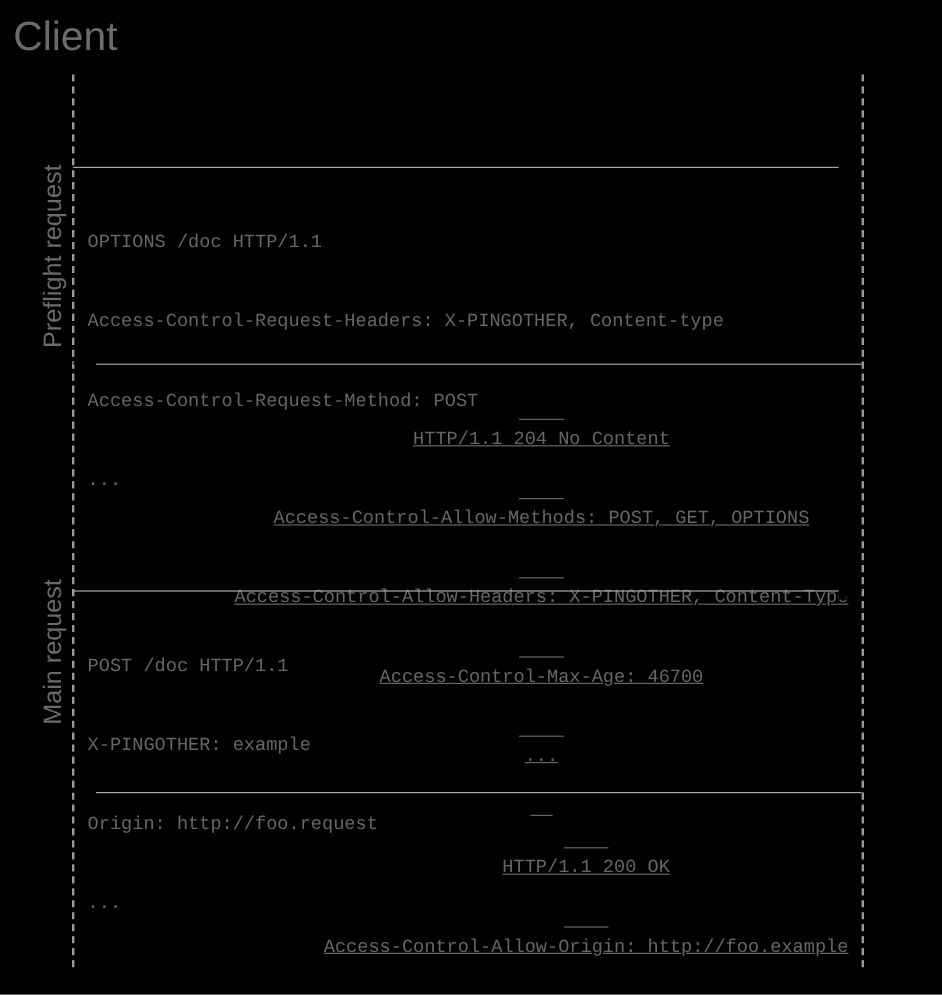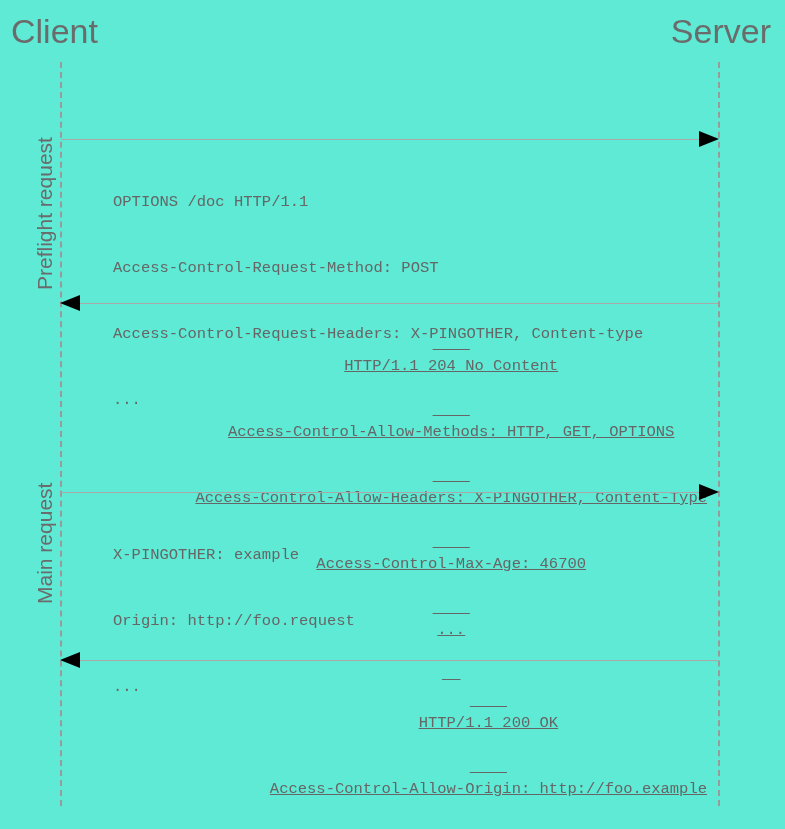--- a/index.html
+++ b/index.html
@@ -4,21 +4,21 @@
 <style>
   html, body {
     margin: 0;
     padding: 0;
     background: #ffffff;
   }
   #diagram {
     position: relative;
     width: 785px;
     height: 829px;
-    background: #5eead4;
+    background: #000000;
     font-family: "Liberation Sans", sans-serif;
     overflow: hidden;
   }
 
   
   .actor-label {
     position: absolute;
     font-family: "Liberation Sans", sans-serif;
     font-size: 34px;
     color: #6b6b6b;
@@ -89,72 +89,71 @@
   .msg-response .arrow-head { left: 60px; }
 
   
   .http-block {
     position: absolute;
     font-family: "Liberation Mono", monospace;
     font-size: 15.5px;
     line-height: 22px;
     color: #666666;
     white-space: pre;
-    margin-left: 40px;
   }
   .http-block.left  { left: 73px;  text-align: left; }
   .http-block.right { right: 78px; text-align: center; text-decoration: underline; }
   .http-line { display: block; }
 </style>
 </head>
 <body>
 
 <div id="diagram">
 
   <div class="actor-label actor-client">Client</div>
-  <div class="actor-label actor-server">Server</div>
 
   <div class="lifeline lifeline-client"></div>
   <div class="lifeline lifeline-server"></div>
 
   <div class="section-label label-preflight">
     <span>Preflight request</span>
   </div>
   <div class="section-label label-main">
     <span>Main request</span>
   </div>
 
   <div class="msg-request">
     <div class="msg-line" style="top:139px;"></div>
     <div class="arrow-head arrow-right" style="top:131px;"></div>
   </div>
   <div class="http-block left" style="top:147px;">
     <span class="http-line">OPTIONS /doc HTTP/1.1</span>
+    <span class="http-line">Access-Control-Request-Headers: X-PINGOTHER, Content-type</span>
     <span class="http-line">Access-Control-Request-Method: POST</span>
-    <span class="http-line">Access-Control-Request-Headers: X-PINGOTHER, Content-type</span>
     <span class="http-line">...</span>
   </div>
 
   <div class="msg-response">
     <div class="msg-line" style="top:303px;"></div>
     <div class="arrow-head arrow-left" style="top:295px;"></div>
   </div>
   <div class="http-block right" style="top:311px;">
     <span class="http-line">HTTP/1.1 204 No Content</span>
-    <span class="http-line">Access-Control-Allow-Methods: HTTP, GET, OPTIONS</span>
+    <span class="http-line">Access-Control-Allow-Methods: POST, GET, OPTIONS</span>
     <span class="http-line">Access-Control-Allow-Headers: X-PINGOTHER, Content-Type</span>
     <span class="http-line">Access-Control-Max-Age: 46700</span>
     <span class="http-line">...</span>
   </div>
 
   <div class="msg-request">
     <div class="msg-line" style="top:492px;"></div>
     <div class="arrow-head arrow-right" style="top:484px;"></div>
   </div>
   <div class="http-block left" style="top:500px;">
+    <span class="http-line">POST /doc HTTP/1.1</span>
     <span class="http-line">X-PINGOTHER: example</span>
     <span class="http-line">Origin: http://foo.request</span>
     <span class="http-line">...</span>
   </div>
 
   <div class="msg-response">
     <div class="msg-line" style="top:660px;"></div>
     <div class="arrow-head arrow-left" style="top:652px;"></div>
   </div>
   <div class="http-block right" style="top:668px;">

